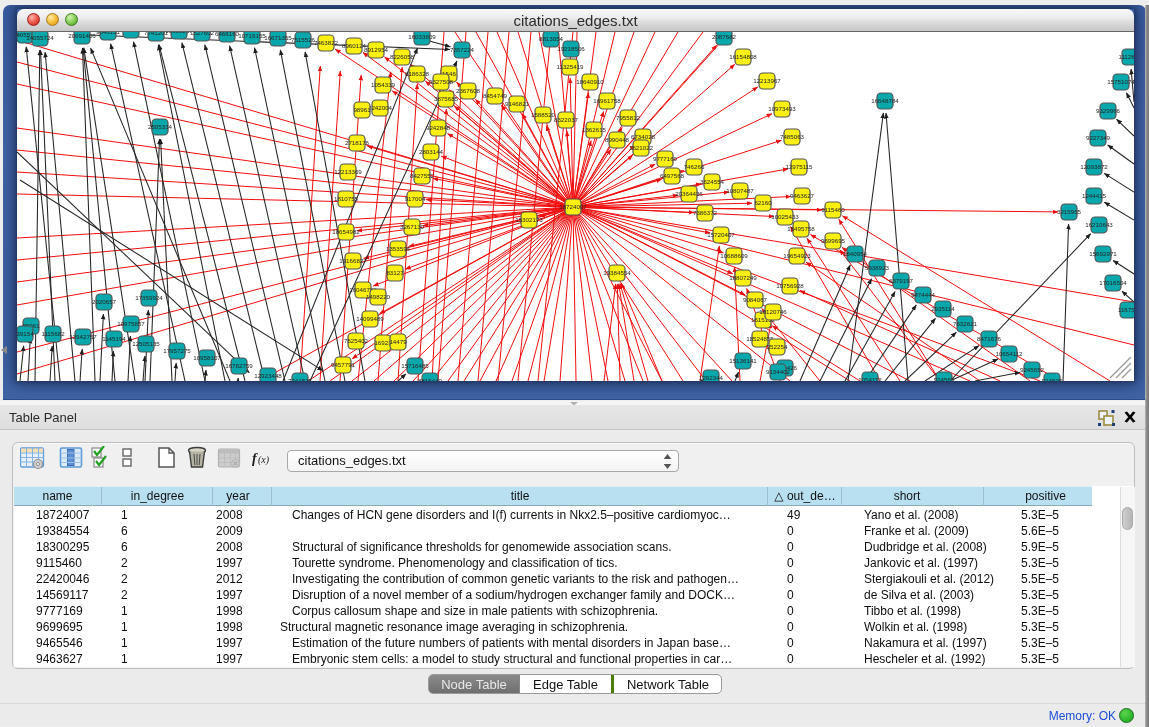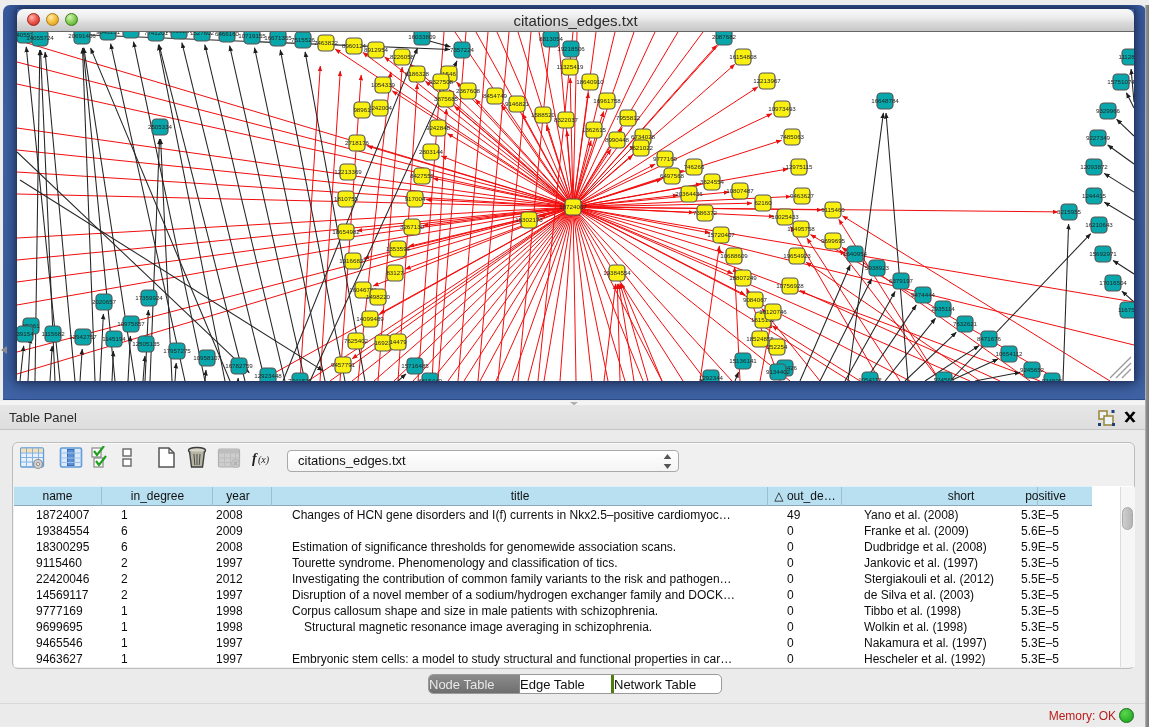--- a/index.html
+++ b/index.html
@@ -28,27 +28,27 @@
   background:#b9e0f1;border-top:1px solid #dff0f9;
   border-bottom:1px solid #89a8ba;font-size:12px;color:#111}
 #thead span {position:absolute;top:0;line-height:19px;text-align:center;border-right:1px solid #9dbecf;height:19px}
 .tr {position:absolute;left:14px;width:1100px;height:16px;font-size:12px;color:#0d0d0d}
 .tr span {position:absolute;top:0;line-height:16px;white-space:nowrap}
 #sbchannel {left:1120px;top:487px;width:15px;height:180px;background:#f6f6f6;border-left:1px solid #dcdcdc}
 #sbthumb {left:1122px;top:507px;width:11px;height:23px;border-radius:5.5px;
   background:linear-gradient(90deg,#cfcfcf,#b5b5b5);border:1px solid #a8a8a8}
 #segment {left:428px;top:674px;width:294px;height:20px;border:1px solid #9a9a9a;border-radius:5px;
   background:#fff;font-size:13px;color:#111}
-#segment div {position:absolute;top:0;height:100%;line-height:19px;}
+#segment div {position:absolute;top:0;height:100%;line-height:19px;text-align:center}
 #seg1 {left:0;width:91px;background:linear-gradient(180deg,#8b8b8b,#6f6f6f);color:#e8e8e8;
   border-radius:4px 0 0 4px;border-right:1px solid #888}
 #seg2 {left:91px;width:94px;border-right:3px solid #4d7c0f}
 #seg3 {left:185px;width:108px}
 #statusline {left:0;top:703px;width:1145px;height:1px;background:#d8d8d8}
-#memtext {left:1026px;top:709px;width:90px;text-align:right;font-size:12px;color:#b91c1c}
+#memtext {left:1026px;top:709px;width:90px;text-align:right;font-size:12px;color:#1d4ed8}
 #memdot {left:1119px;top:708px;width:15px;height:15px;border-radius:50%;
   background:radial-gradient(circle at 38% 32%,#5fd44f,#2eb82e 60%,#22a122);border:1.5px solid #156b15}
 </style></head><body>
 <div id="blueframe" class="abs">
     <div id="winshadow" class="abs" style="left:14px;top:4px"></div>
   </div>
 <div id="netview" class="abs"></div>
 <svg style="position:absolute;left:17px;top:32px" width="1117" height="349" viewBox="17 32 1117 349">
 <defs>
       <marker id="ra" viewBox="0 0 10 10" refX="9" refY="5" markerWidth="6" markerHeight="6" orient="auto-start-reverse">
@@ -650,21 +650,21 @@
       <path d="M4.5,15 L8.3,10 L0.7,10 z" fill="#555"></path>
   </svg>
 </div>
 <div id="tablewhite" class="abs"></div>
 <div id="thead" class="abs">
   <span style="left:0;width:88px">name</span>
   <span style="left:89px;width:110px">in_degree</span>
   <span style="left:191px;width:67px">year</span>
   <span style="left:259px;width:495px">title</span>
   <span style="left:755px;width:73px">△ out_de…</span>
-  <span style="left:871px;width:153px">short</span>
+  <span style="left:817px;width:153px">short</span>
   <span style="left:986px;width:91px;border-right:none">positive</span>
 </div>
 <div class="tr" style="top:507px">
     <span style="left:22px">18724007</span>
     <span style="left:107px">1</span>
     <span style="left:202px">2008</span>
     <span style="left:278px;width:488px">Changes of HCN gene disorders and I(f) currents in Nkx2.5–positive cardiomyoc…</span>
     <span style="left:773px">49</span>
     <span style="left:850px">Yano et al. (2008)</span>
     <span style="left:1007px">5.3E–5</span>
@@ -674,39 +674,39 @@
     <span style="left:107px">6</span>
     <span style="left:202px">2009</span>
     <span style="left:773px">0</span>
     <span style="left:850px">Franke et al. (2009)</span>
     <span style="left:1007px">5.6E–5</span>
   </div>
 <div class="tr" style="top:539px">
     <span style="left:22px">18300295</span>
     <span style="left:107px">6</span>
     <span style="left:202px">2008</span>
-    <span style="left:278px;width:488px">Estimation of significance thresholds for genomewide association scans.</span>
+    <span style="left:278px;width:488px">Structural of significance thresholds for genomewide association scans.</span>
     <span style="left:773px">0</span>
     <span style="left:850px">Dudbridge et al. (2008)</span>
     <span style="left:1007px">5.9E–5</span>
   </div>
 <div class="tr" style="top:555px">
     <span style="left:22px">9115460</span>
     <span style="left:107px">2</span>
     <span style="left:202px">1997</span>
     <span style="left:278px;width:488px">Tourette syndrome. Phenomenology and classification of tics.</span>
     <span style="left:773px">0</span>
     <span style="left:850px">Jankovic et al. (1997)</span>
     <span style="left:1007px">5.3E–5</span>
   </div>
 <div class="tr" style="top:571px">
     <span style="left:22px">22420046</span>
     <span style="left:107px">2</span>
     <span style="left:202px">2012</span>
-    <span style="left:278px;width:488px">Investigating the contribution of common family variants to the risk and pathogen…</span>
+    <span style="left:278px;width:488px">Investigating the contribution of common genetic variants to the risk and pathogen…</span>
     <span style="left:773px">0</span>
     <span style="left:850px">Stergiakouli et al. (2012)</span>
     <span style="left:1007px">5.5E–5</span>
   </div>
 <div class="tr" style="top:587px">
     <span style="left:22px">14569117</span>
     <span style="left:107px">2</span>
     <span style="left:202px">1997</span>
     <span style="left:278px;width:488px">Disruption of a novel member of a sodium/hydrogen exchanger family and DOCK…</span>
     <span style="left:773px">0</span>
@@ -719,29 +719,30 @@
     <span style="left:202px">1998</span>
     <span style="left:278px;width:488px">Corpus callosum shape and size in male patients with schizophrenia.</span>
     <span style="left:773px">0</span>
     <span style="left:850px">Tibbo et al. (1998)</span>
     <span style="left:1007px">5.3E–5</span>
   </div>
 <div class="tr" style="top:619px">
     <span style="left:22px">9699695</span>
     <span style="left:107px">1</span>
     <span style="left:202px">1998</span>
-    <span style="left:290px;width:488px">Structural magnetic resonance image averaging in schizophrenia.</span>
+    <span style="left:266px;width:488px">Structural magnetic resonance image averaging in schizophrenia.</span>
     <span style="left:773px">0</span>
     <span style="left:850px">Wolkin et al. (1998)</span>
     <span style="left:1007px">5.3E–5</span>
   </div>
 <div class="tr" style="top:635px">
     <span style="left:22px">9465546</span>
     <span style="left:107px">1</span>
     <span style="left:202px">1997</span>
+    <span style="left:278px;width:488px">Estimation of the future numbers of patients with mental disorders in Japan base…</span>
     <span style="left:773px">0</span>
     <span style="left:850px">Nakamura et al. (1997)</span>
     <span style="left:1007px">5.3E–5</span>
   </div>
 <div class="tr" style="top:651px">
     <span style="left:22px">9463627</span>
     <span style="left:107px">1</span>
     <span style="left:202px">1997</span>
     <span style="left:278px;width:488px">Embryonic stem cells: a model to study structural and functional properties in car…</span>
     <span style="left:773px">0</span>

